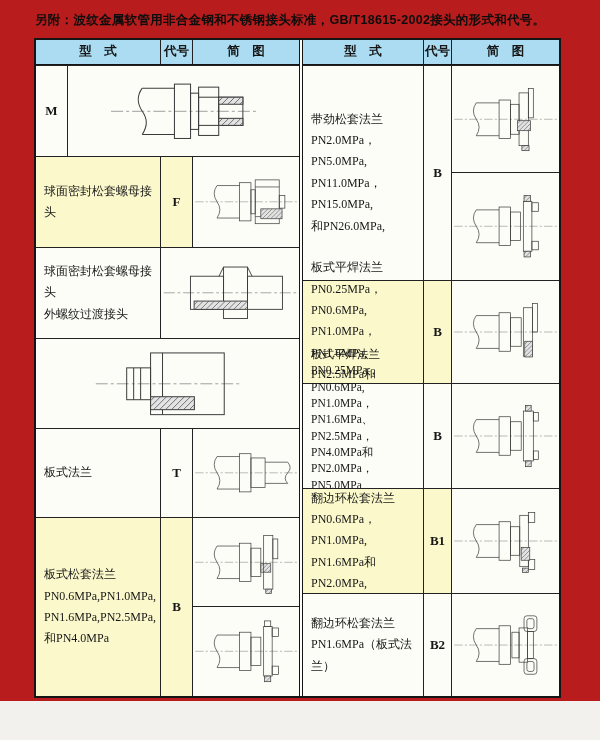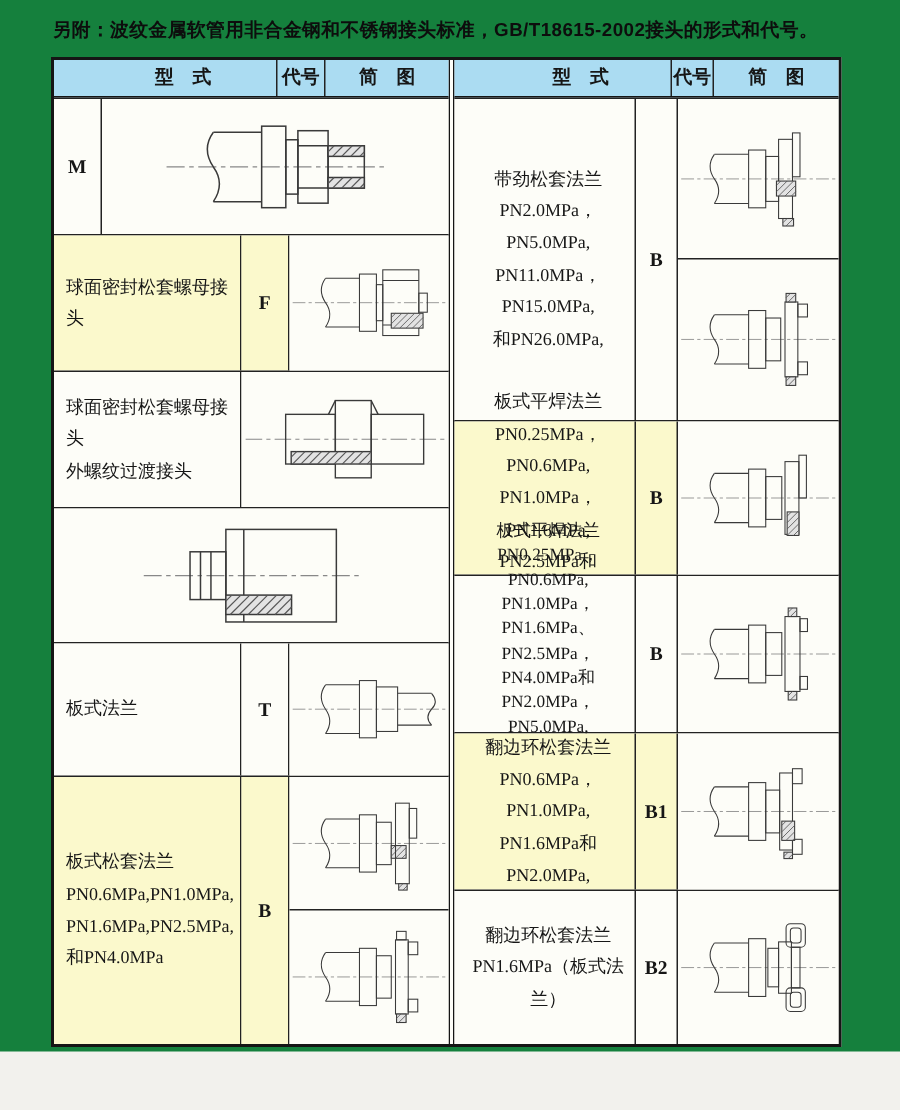--- a/index.html
+++ b/index.html
@@ -1,44 +1,44 @@
 <!DOCTYPE html>
 <html><head>
 <meta charset="utf-8">
 <style>
   html,body{margin:0;padding:0;}
-  .page{position:relative;width:600px;height:740px;background:#15803d;overflow:hidden;
+  .page{position:relative;width:600px;height:740px;background:#b91c1c;overflow:hidden;
         font-family:"Liberation Serif",serif;color:#161616;}
   .bottom-strip{position:absolute;left:0;top:701px;width:600px;height:39px;background:#f2f1ed;}
   .title{position:absolute;left:35px;top:12px;width:545px;font-family:"Liberation Sans",sans-serif;
          font-weight:700;font-size:12.5px;letter-spacing:.3px;color:#0d0d0d;}
   .tables{position:absolute;left:34px;top:38px;width:527px;height:660px;
           border:2px solid #151515;background:#fdfdf8;display:flex;gap:2px;box-sizing:border-box;}
   .tbl{display:flex;flex-direction:column;box-sizing:border-box;}
   .tbl.left{width:264px;border-right:1.5px solid #151515;}
   .tbl.right{flex:1;border-left:1.5px solid #151515;}
   .hrow{display:flex;height:25px;background:#abdcf2;border-bottom:1.5px solid #151515;box-sizing:border-box;}
   .row{display:flex;border-top:1px solid #222;box-sizing:border-box;}
   .row:first-of-type{border-top:none;}
   .cell{box-sizing:border-box;}
   .t{border-right:1px solid #222;display:flex;align-items:center;padding:4px 3px 4px 8px;
      font-size:12px;line-height:1.78;background:#fdfdf8;}
   .tbl.left .t{width:125px;}
-  .tbl.right .t{width:121px;text-align:center;}
+  .tbl.right .t{width:121px;}
   .t .type-text{white-space:pre-line;}
   .t.tight{font-size:11.5px;line-height:1.42;}
   .c{border-right:1px solid #222;display:flex;align-items:center;justify-content:center;
      font-size:13px;font-weight:600;background:#fdfdf8;}
   .tbl.left .c{width:32px;}
   .tbl.right .c{width:28px;}
   .s{flex:1;background:#fdfdf8;position:relative;}
   .row.hl .t,.row.hl .c{background:#fbf9cc;}
   .hcell{display:flex;align-items:center;justify-content:center;font-family:"Liberation Sans",sans-serif;
          font-weight:700;font-size:12.5px;box-sizing:border-box;}
-  .hcell.ht{border-right:1px solid #222;margin-left:24px;}
+  .hcell.ht{border-right:1px solid #222;}
   .tbl.left .hcell.ht{width:125px;} .tbl.right .hcell.ht{width:121px;}
   .hcell.hc{border-right:1px solid #222;}
   .tbl.left .hcell.hc{width:32px;} .tbl.right .hcell.hc{width:28px;}
   .hcell.hs{flex:1;}
   .split{display:flex;flex-direction:column;}
   .sub{flex:1;position:relative;}
   .sub.first{border-bottom:1px solid #222;box-sizing:border-box;}
   svg.diag{position:absolute;left:0;top:0;width:100%;height:100%;}
 </style>
 </head>

